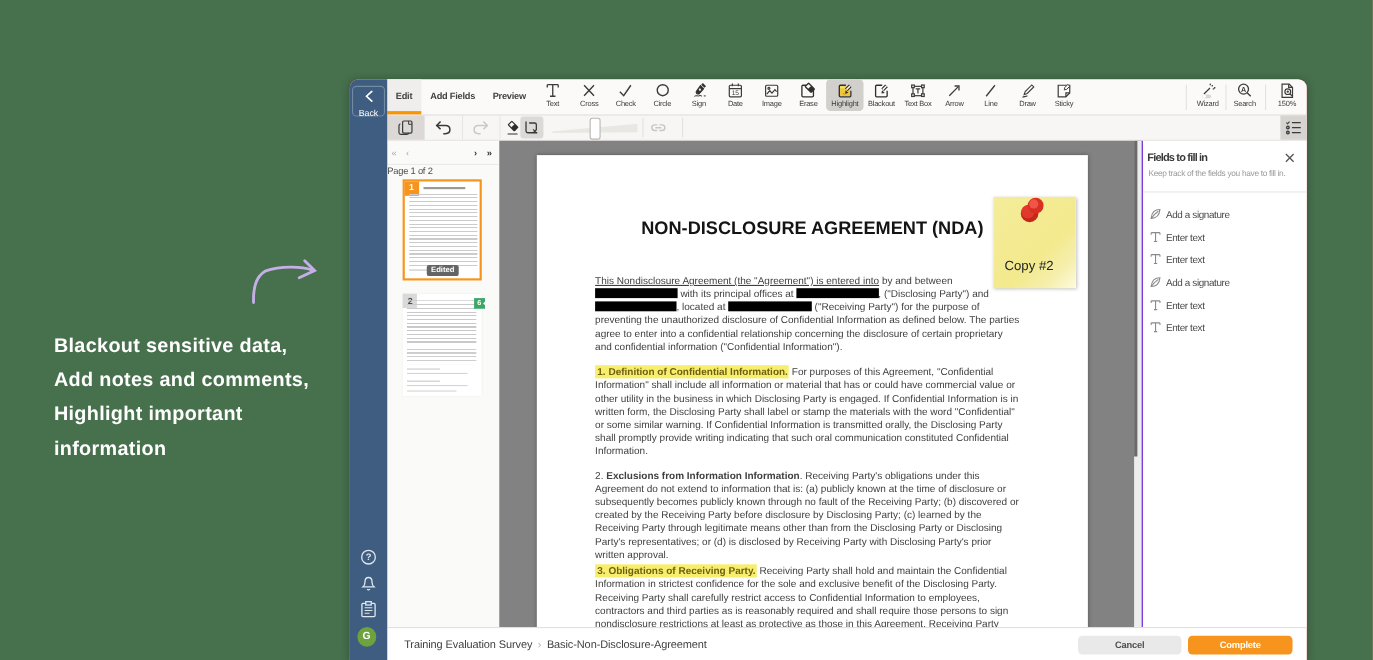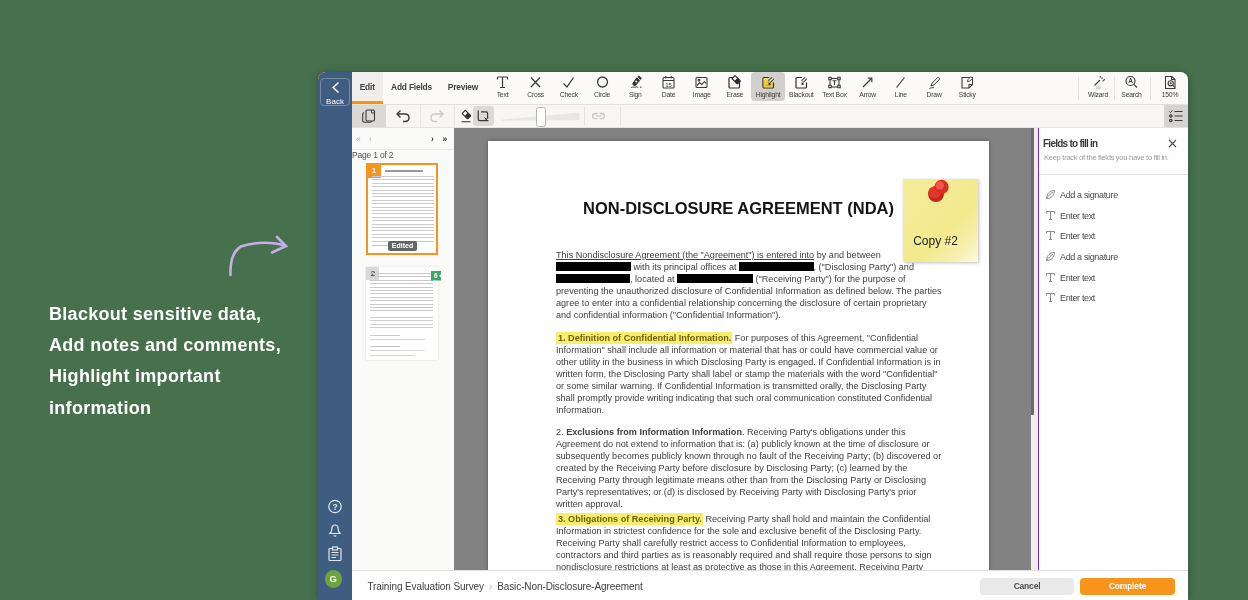--- a/index.html
+++ b/index.html
@@ -22,21 +22,21 @@
 .row2{position:absolute;left:34px;top:33px;width:836px;height:22px;background:#f7f6f4;border-bottom:1px solid #e5e3e0;}
 .r2cell{position:absolute;top:0;height:22px;}
 .content{position:absolute;left:34px;top:56px;width:836px;height:442px;}
 .thpanel{position:absolute;left:0;top:0;width:102px;height:442px;background:#fafaf9;}
 .pagenav{position:absolute;left:0;top:0;width:102px;height:21px;border-bottom:1px solid #eceae7;font-size:9px;color:#555;}
 .docarea{position:absolute;left:102px;top:0;width:584px;height:442px;background:#828282;overflow:hidden;}
 .page{position:absolute;left:34px;top:13px;width:501px;height:470px;background:#fff;box-shadow:0 0 4px rgba(0,0,0,.35);}
 .rpanel{position:absolute;left:686px;top:0;width:150px;height:442px;background:#fff;border-left:1px solid #6d28d9;}
 .bottombar{position:absolute;left:34px;top:498px;width:836px;height:30px;background:#fff;border-top:1px solid #e2e0dd;}
 .btn{position:absolute;top:7px;height:17px;border-radius:4px;font-size:8.5px;font-weight:bold;letter-spacing:-0.2px;text-align:center;line-height:17px;}
-.bodytxt{position:absolute;left:68px;color:#404040;font-size:9.1px;line-height:12px;white-space:nowrap;}
+.bodytxt{position:absolute;left:53px;color:#404040;font-size:9.1px;line-height:12px;white-space:nowrap;}
 .bar{display:inline-block;background:#000;height:9px;vertical-align:-1px;}
 .hl{background:#f8ee6e;color:#6f5f10;font-weight:bold;padding:1px 1px 1px 2px;letter-spacing:0px;}
 .fitem{position:absolute;left:5px;font-size:9px;color:#4a4a4a;letter-spacing:-0.35px;white-space:nowrap;}
 </style></head>
 <body>
 <div class="hand">Blackout sensitive data,<br>Add notes and comments,<br>Highlight important<br>information</div>
 <svg class="abs" style="left:222px;top:228px" width="72" height="54" viewBox="0 0 72 54">
 <path d="M 8.5,47 C 8,32 11,23 19,18.5 C 33,13.5 52,14 62,17.5" fill="none" stroke="#c5afe9" stroke-width="2.6" stroke-linecap="round"></path>
 <path d="M 55,9 L 64,18 L 50,24.5" fill="none" stroke="#c5afe9" stroke-width="2.6" stroke-linecap="round" stroke-linejoin="miter"></path>
 </svg>

